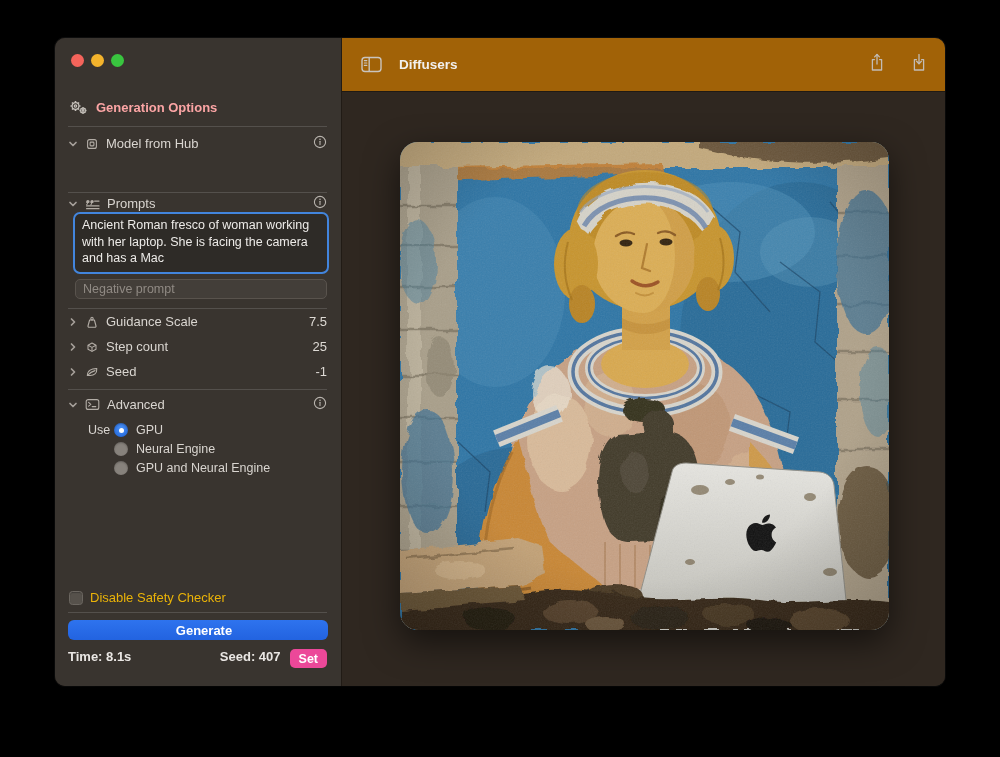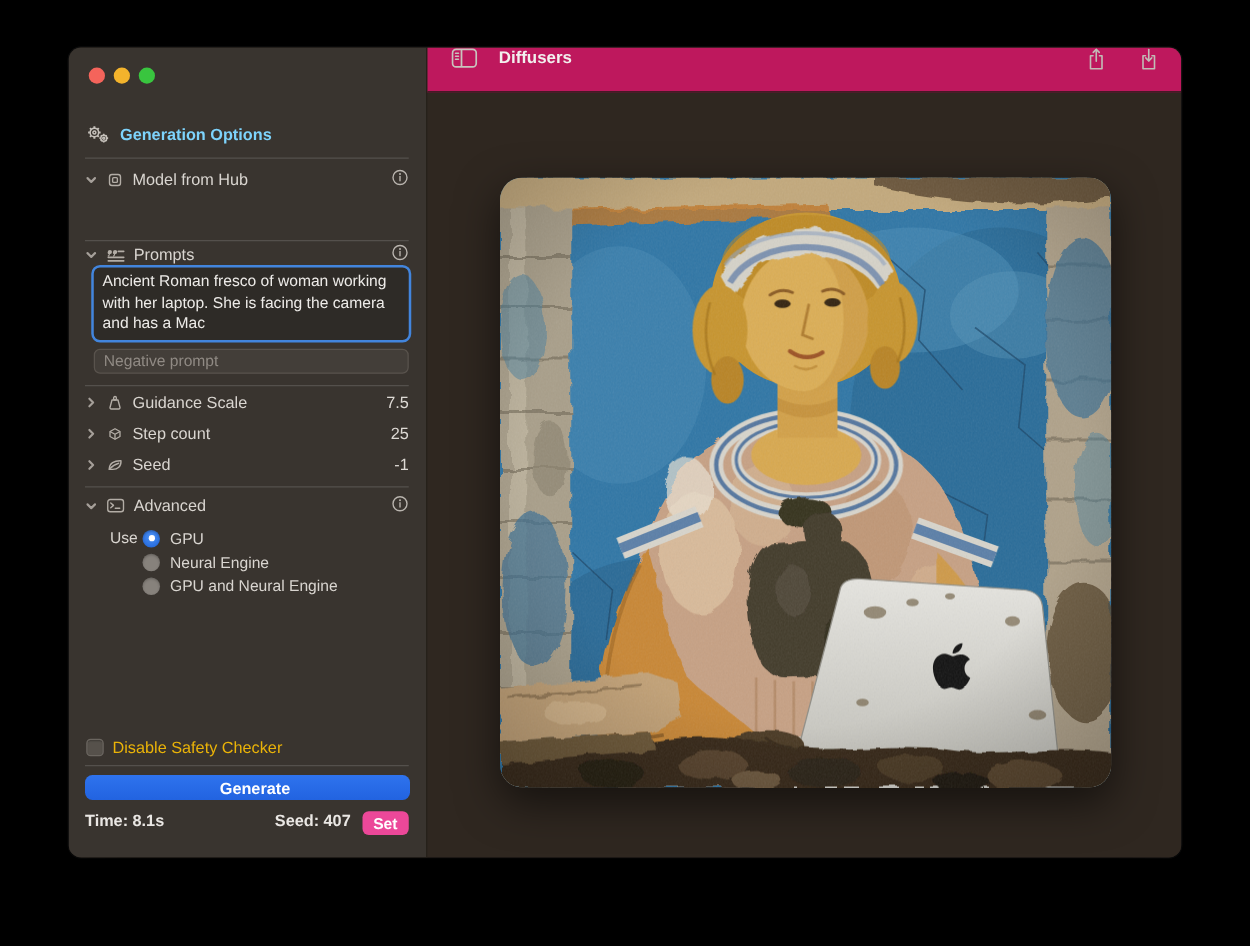--- a/index.html
+++ b/index.html
@@ -16,21 +16,21 @@
   .traffic { position:absolute; top:16px; left:16px; display:flex; gap:7px; }
   .dot { width:13px; height:13px; border-radius:50%; }
 
   .srow { position:absolute; left:13px; right:14px; display:flex; align-items:center;
     gap:7px; color:#d9d5d0; font-size:13px; height:17px; }
   .srow .lbl { color:#d9d5d0; }
   .srow .val { margin-left:auto; color:#dedad5; }
   .srow .info { margin-left:auto; }
 
   .hdr { position:absolute; left:14px; top:62px; display:flex; align-items:center; gap:8px;
-    color:#7dd3fc; font-size:13px; font-weight:bold; }
+    color:#fca5a5; font-size:13px; font-weight:bold; }
 
   .divider { position:absolute; left:13px; right:14px; height:1px; background:rgba(255,255,255,.14); }
 
   .icon { flex:0 0 auto; display:inline-flex; color:#b3ada6; }
   .chev { flex:0 0 auto; display:inline-flex; color:#a59f99; }
 
   .dropdown { position:absolute; left:20px; top:119px; width:252px; height:23px;
     background:#4a4540; border-radius:6px; display:flex; align-items:center;
     padding:0 2px 0 8px; box-shadow:inset 0 .5px 0 rgba(255,255,255,.18), 0 1px 2px rgba(0,0,0,.3); }
   .dd-dot { width:11px; height:11px; border-radius:50%; margin-right:6px; flex:0 0 auto; }
@@ -41,21 +41,21 @@
   .promptbox { position:absolute; left:20px; top:176px; width:252px; height:58px;
     background:#2e2b27; border:none; outline:2px solid #4285dd; border-radius:5px;
     color:#edebe8; font-size:12.5px; line-height:16.5px; padding:3px 7px;
     font-family:"Liberation Sans",sans-serif; resize:none; overflow:hidden; }
   .negbox { position:absolute; left:20px; top:241px; width:252px; height:20px;
     background:#433e39; border:1px solid #59534d; border-radius:5px; color:#e8e5e2;
     font-size:12.5px; padding:0 7px; font-family:"Liberation Sans",sans-serif; }
   .negbox::placeholder { color:#908a84; }
 
   .use-label { position:absolute; left:33px; top:385px; color:#d9d5d0; font-size:12.5px; }
-  .radio-row { position:absolute; left:59px; display:flex; align-items:center; gap:8px;
+  .radio-row { position:absolute; left:59px; display:flex; align-items:flex-start; gap:8px;
     color:#d9d5d0; font-size:12.5px; height:15px; }
   .radio { width:14px; height:14px; border-radius:50%; flex:0 0 auto;
     background:#87827c; box-shadow:inset 0 1px 2px rgba(0,0,0,.25); }
   .radio.sel { background:radial-gradient(circle at 50% 35%, #4a90f5, #1f64d9);
     display:flex; align-items:center; justify-content:center; }
   .radio.sel::after { content:""; width:5px; height:5px; background:#fff; border-radius:50%; display:block; }
 
   .checkbox { width:14px; height:14px; border-radius:3.5px; background:#56514b;
     border:1px solid #6b6660; box-shadow:inset 0 1px 1px rgba(0,0,0,.25); flex:0 0 auto; }
 
@@ -65,22 +65,22 @@
 
   .statusrow { position:absolute; left:13px; right:14px; top:611px; height:20px;
     display:flex; align-items:flex-start; color:#eae7e4; font-size:13px; font-weight:bold; }
   .setbtn { margin-left:9px; background:#ec4899; border:none; border-radius:5px;
     color:#fff; font-size:12.5px; font-weight:bold; padding:2px 9px; height:19px;
     font-family:"Liberation Sans",sans-serif; }
   .seedtxt { margin-left:auto; }
 
   
   .main { position:absolute; left:287px; top:0; right:0; height:100%; background:#2f2720; }
-  .titlebar { position:relative; height:36px; background:#be185d; border-bottom:1px solid #201a14;
-    display:flex; }
+  .titlebar { position:relative; height:54px; background:#a16207; border-bottom:1px solid #201a14;
+    display:flex; align-items:center; }
   .tb-toggle { margin-left:19px; color:#c9c4be; display:inline-flex; }
   .tb-title { margin-left:17px; color:#f2f0ee; font-size:13.5px; font-weight:bold; }
   .tb-icons { position:absolute; right:18px; display:flex; gap:26px; color:#c2bcb6; }
 
   .genimage { position:absolute; left:58px; top:104px; width:489px; height:488px;
     border-radius:18px; overflow:hidden; box-shadow:0 12px 34px rgba(0,0,0,.55); }
   .genimage svg { display:block; width:100%; height:100%; }
 </style>
 </head>
 <body>

